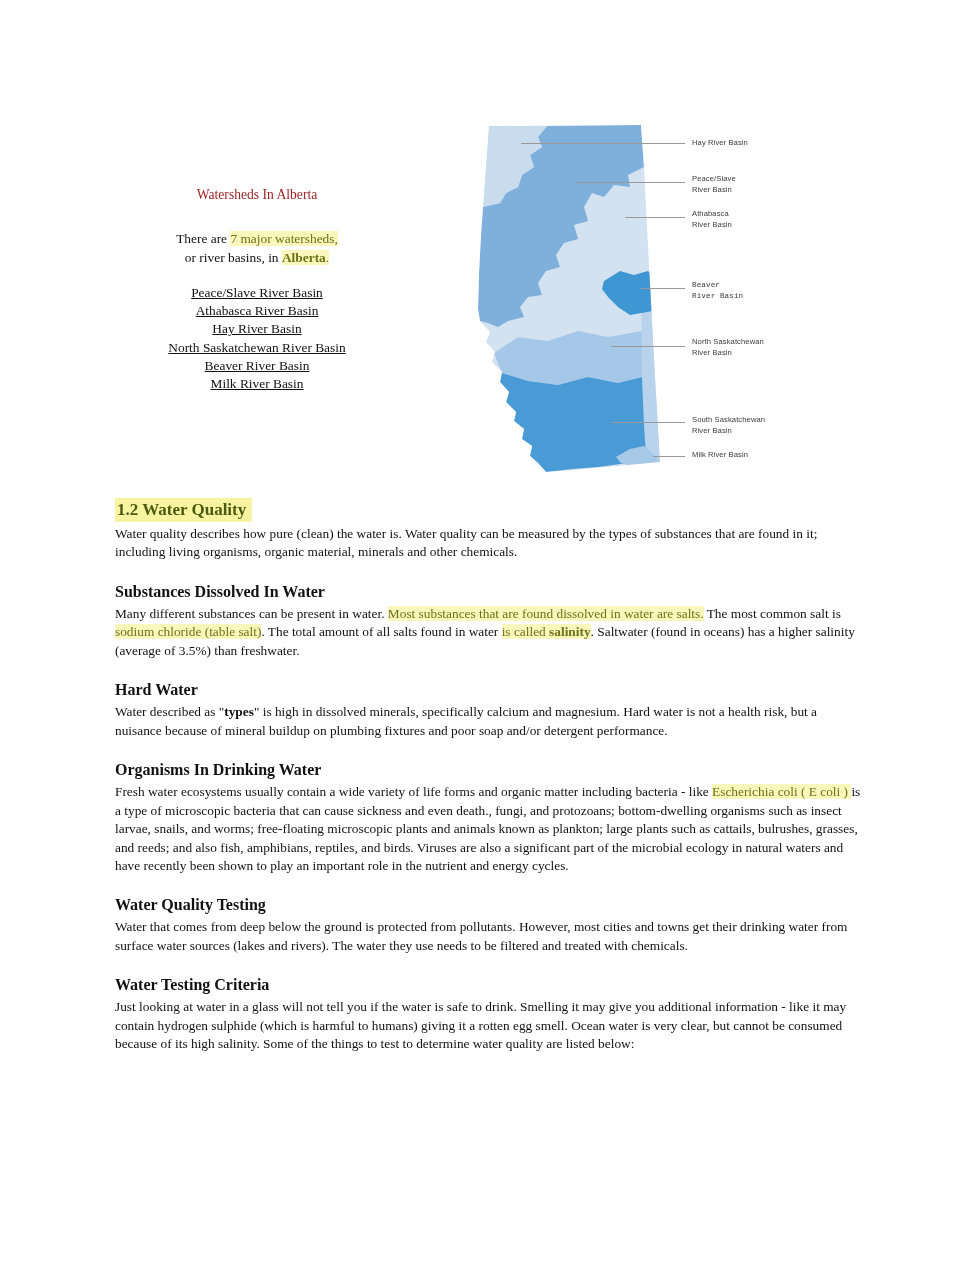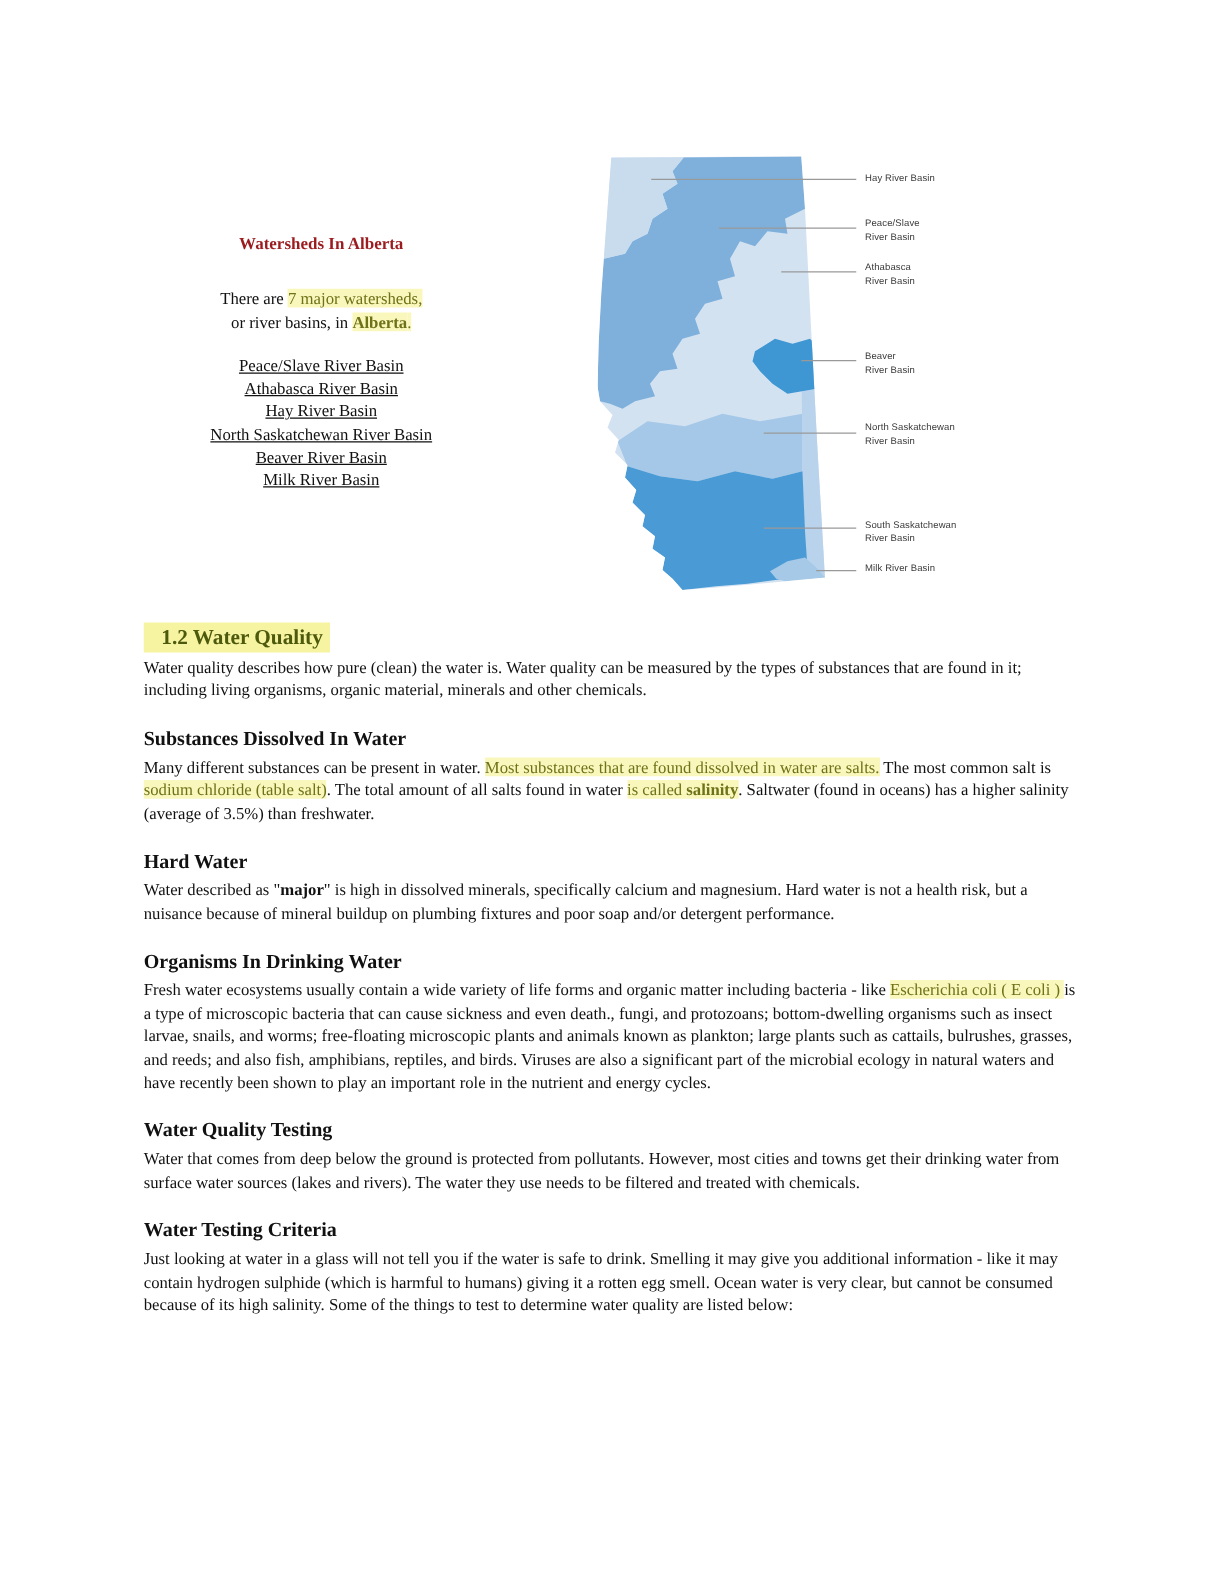--- a/index.html
+++ b/index.html
@@ -18,21 +18,21 @@
     width:979px;height:1266px;background:var(--page-bg);
     font-family:"Liberation Serif",serif;color:var(--text);
   }
   .page{position:relative;width:979px;height:1266px;overflow:hidden;background:var(--page-bg);}
 
   
   .left-col{
     position:absolute;left:114px;top:186px;width:286px;
     text-align:center;font-size:13.4px;line-height:18.3px;
   }
-  .lc-title{font-weight:bold;color:var(--title-red);font-size:13.6px;margin:0 0 26px 0;}
+  .lc-title{font-weight:normal;color:var(--title-red);font-size:13.6px;margin:0 0 26px 0;}
   .intro{margin:0;}
   .basin-list{list-style:none;margin:17px 0 4px 0;padding:0;text-decoration:underline;}
 
   
   .hl{background:var(--hl-inline);color:var(--olive);text-align:center;}
   .hlb{background:var(--hl-inline);color:var(--olive);font-weight:bold;}
   .b{font-weight:bold;}
 
   
   .figure{position:absolute;left:460px;top:120px;width:440px;height:355px;}
@@ -42,21 +42,21 @@
     font-size:7.6px;line-height:10.6px;color:var(--label);
     white-space:nowrap;letter-spacing:0.1px;
   }
   .leader{position:absolute;height:1px;background:var(--leader);}
 
   
   .doc{position:absolute;left:115px;top:498px;width:752px;font-size:13.35px;line-height:18.45px;}
   .sec-h{margin:0;font-weight:bold;color:var(--text);}
   .sec-h.h2{font-size:17px;line-height:21px;}
   .sec-h.h3{font-size:16px;line-height:20px;margin-top:20px;}
-  .sec-h.hl-head{display:inline-block;background:var(--hl-head);color:var(--olive-dark);padding:1px 6px 2px 14px;}
+  .sec-h.hl-head{display:inline-block;background:var(--hl-head);color:var(--olive-dark);padding:1px 6px 2px 2px;}
   .sec-p{margin:3px 0 0 0;}
   section{margin:0;}
 </style>
 </head>
 <body>
 
 <div class="page">
 
   <div class="left-col">
     <div class="lc-title">Watersheds In Alberta</div>
@@ -99,21 +99,21 @@
       <div class="map-label" style="left: 232px; top: 54px;">
         <div>Peace/Slave</div>
         <div>River Basin</div>
       </div>
       <div class="leader" style="left: 165px; top: 97px; width: 60px;"></div>
       <div class="map-label" style="left: 232px; top: 89px;">
         <div>Athabasca</div>
         <div>River Basin</div>
       </div>
       <div class="leader" style="left: 181px; top: 168px; width: 44px;"></div>
-      <div class="map-label" style="left: 232px; top: 160px;">
+      <div class="map-label" style="left: 232px; top: 160px; font-family: Liberation Mono, monospace;">
         <div>Beaver</div>
         <div>River Basin</div>
       </div>
       <div class="leader" style="left: 151px; top: 226px; width: 74px;"></div>
       <div class="map-label" style="left: 232px; top: 217px;">
         <div>North Saskatchewan</div>
         <div>River Basin</div>
       </div>
       <div class="leader" style="left: 151px; top: 302px; width: 74px;"></div>
       <div class="map-label" style="left: 232px; top: 295px;">
@@ -132,21 +132,21 @@
       <p class="sec-p"><span>Water quality describes how pure (clean) the water is. Water quality can be measured by the types of substances that are found in it; including living organisms, organic material, minerals and other chemicals.</span></p>
     </section>
 
     <section>
       <h2 class="sec-h h3">Substances Dissolved In Water</h2>
       <p class="sec-p"><span>Many different substances can be present in water. </span><span class="hl">Most substances that are found dissolved in water are salts.</span><span> The most common salt is </span><span class="hl">sodium chloride (table salt)</span><span>. The total amount of all salts found in water </span><span class="hl">is called </span><span class="hlb">salinity</span><span>. Saltwater (found in oceans) has a higher salinity (average of 3.5%) than freshwater.</span></p>
     </section>
 
     <section>
       <h2 class="sec-h h3">Hard Water</h2>
-      <p class="sec-p"><span>Water described as "</span><span class="b">major</span><span>" is high in dissolved minerals, specifically calcium and magnesium. Hard water is not a health risk, but a nuisance because of mineral buildup on plumbing fixtures and poor soap and/or detergent performance.</span></p>
+      <p class="sec-p"><span>Water described as "</span><span class="b">types</span><span>" is high in dissolved minerals, specifically calcium and magnesium. Hard water is not a health risk, but a nuisance because of mineral buildup on plumbing fixtures and poor soap and/or detergent performance.</span></p>
     </section>
 
     <section>
       <h2 class="sec-h h3">Organisms In Drinking Water</h2>
       <p class="sec-p"><span>Fresh water ecosystems usually contain a wide variety of life forms and organic matter including bacteria - like </span><span class="hl">Escherichia coli ( E coli ) </span><span>is a type of microscopic bacteria that can cause sickness and even death., fungi, and protozoans; bottom-dwelling organisms such as insect larvae, snails, and worms; free-floating microscopic plants and animals known as plankton; large plants such as cattails, bulrushes, grasses, and reeds; and also fish, amphibians, reptiles, and birds. Viruses are also a significant part of the microbial ecology in natural waters and have recently been shown to play an important role in the nutrient and energy cycles.</span></p>
     </section>
 
     <section>
       <h2 class="sec-h h3">Water Quality Testing</h2>
       <p class="sec-p"><span>Water that comes from deep below the ground is protected from pollutants. However, most cities and towns get their drinking water from surface water sources (lakes and rivers). The water they use needs to be filtered and treated with chemicals.</span></p>

